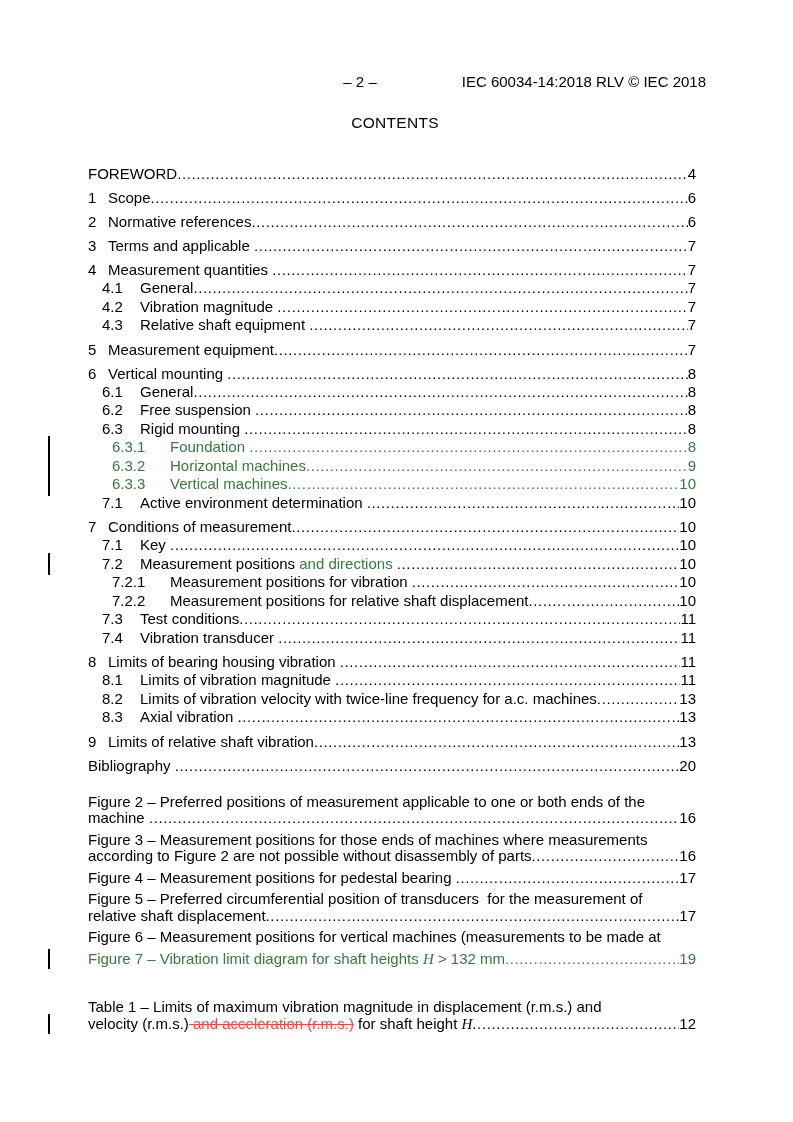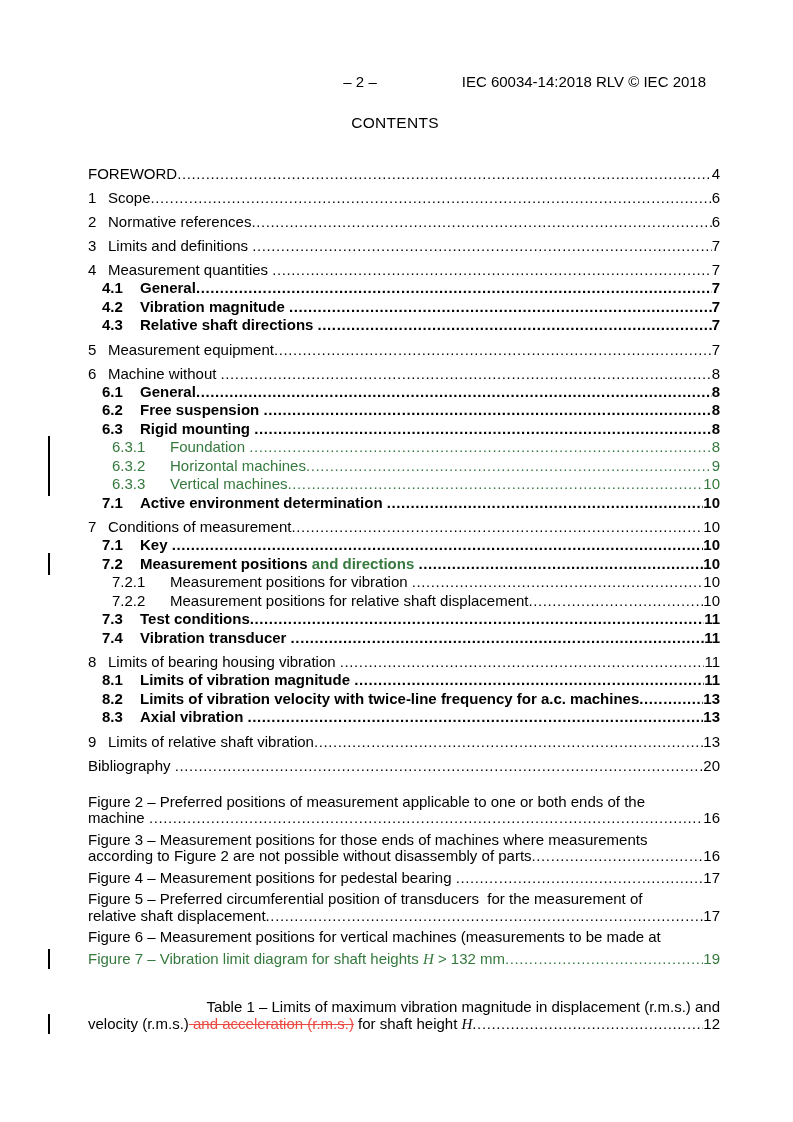--- a/index.html
+++ b/index.html
@@ -1,33 +1,33 @@
 <!DOCTYPE html>
 <html style="--ins: #35793d; --del: #ec4a41; --cb: #000000;"><head>
 <meta charset="utf-8">
 <style>
   html,body{margin:0;padding:0;background:#fff;}
   .page{position:relative;width:793px;height:1122px;background:#ffffff;overflow:hidden;
         font-family:"Liberation Sans","DejaVu Sans",sans-serif;font-size:15px;color:#000;}
   .header{position:absolute;top:73px;left:88px;right:87px;display:flex;justify-content:flex-end;align-items:baseline;}
   .pgmark{margin-right:85px;}
   .contents-title{position:absolute;top:114px;left:88px;right:91px;text-align:center;font-size:15.5px;letter-spacing:.3px;}
-  .content{position:absolute;top:159px;left:88px;right:73px;}
+  .content{position:absolute;top:159px;left:88px;right:97px;}
   .row{display:flex;line-height:18.5px;position:relative;}
   .row.l1{line-height:19px;margin-top:5px;}
   .num{flex:none;}
   .l1 > .num{width:20px;}
-  .l2{padding-left:14px;font-weight:bold;} .l2 > .num{width:38px;}
+  .l2{padding-left:14px;} .l2 > .num{width:38px;}
   .l3{padding-left:24px;} .l3 > .num{width:58px;}
   .t{flex:none;white-space:pre;}
   .leader{flex:1 1 auto;overflow:hidden;white-space:nowrap;min-width:6px;}
   .leader::after{content:"................................................................................................................................................................................................................................................................................................................";letter-spacing:.6px;}
   .pg{flex:none;}
   .figures{margin-top:19px;}
-  .tables{margin-top:32px;text-align:right;}
+  .tables{margin-top:32px;}
   .figures .entry,.tables .entry{margin-top:5px;}
   .figures .row,.figures .fig-line,.tables .row,.tables .fig-line{line-height:16.5px;}
   .fig-line{white-space:pre;}
   .changebar::before{content:"";position:absolute;left:-40px;top:-2px;bottom:-2px;width:2px;background:var(--cb,#000);}
   .whole-ins{color:var(--ins,#35793d);}
   .s-ins{color:var(--ins,#35793d);}
   .s-del{color:var(--del,#ec4a41);text-decoration:line-through;}
   .s-math{font-family:"Liberation Serif","DejaVu Serif",serif;font-style:italic;}
 </style>
 </head>
@@ -53,21 +53,21 @@
           <span class="pg t">6</span>
         </div>
         <div class="row l1">
           <span class="num t">2</span>
           <span class="t">Normative references</span>
           <span class="leader"></span>
           <span class="pg t">6</span>
         </div>
         <div class="row l1">
           <span class="num t">3</span>
-          <span class="t">Limits and definitions </span>
+          <span class="t">Terms and applicable </span>
           <span class="leader"></span>
           <span class="pg t">7</span>
         </div>
         <div class="row l1">
           <span class="num t">4</span>
           <span class="t">Measurement quantities </span>
           <span class="leader"></span>
           <span class="pg t">7</span>
         </div>
         <div class="row l2">
@@ -77,33 +77,33 @@
           <span class="pg t">7</span>
         </div>
         <div class="row l2">
           <span class="num t">4.2</span>
           <span class="t">Vibration magnitude </span>
           <span class="leader"></span>
           <span class="pg t">7</span>
         </div>
         <div class="row l2">
           <span class="num t">4.3</span>
-          <span class="t">Relative shaft directions </span>
+          <span class="t">Relative shaft equipment </span>
           <span class="leader"></span>
           <span class="pg t">7</span>
         </div>
         <div class="row l1">
           <span class="num t">5</span>
           <span class="t">Measurement equipment</span>
           <span class="leader"></span>
           <span class="pg t">7</span>
         </div>
         <div class="row l1">
           <span class="num t">6</span>
-          <span class="t">Machine without </span>
+          <span class="t">Vertical mounting </span>
           <span class="leader"></span>
           <span class="pg t">8</span>
         </div>
         <div class="row l2">
           <span class="num t">6.1</span>
           <span class="t">General</span>
           <span class="leader"></span>
           <span class="pg t">8</span>
         </div>
         <div class="row l2">

